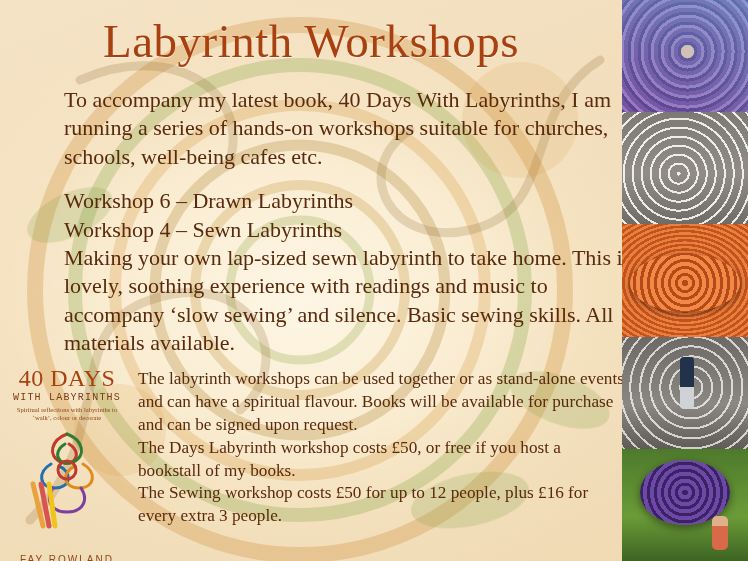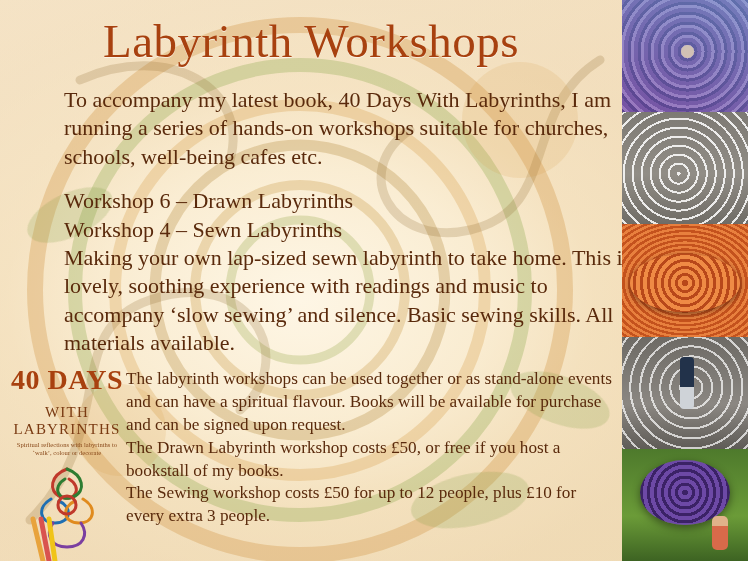--- a/index.html
+++ b/index.html
@@ -139,52 +139,51 @@
     margin-left: 28px;
   }
   .body-text p {
     margin: 0 0 16px 0;
   }
   .body-text p.tight {
     margin-bottom: 0;
   }
   .lower {
     position: absolute;
-    left: 126px;
+    left: 138px;
     top: 368px;
     width: 486px;
     color: #5a2a0c;
     font-size: 17.2px;
     line-height: 1.33;
   }
   .lower p { margin: 0; }
 
   
   .book-block {
     position: absolute;
     left: 10px;
     top: 366px;
     width: 114px;
     height: 190px;
     text-align: center;
   }
   .book-title {
     font-family: "Liberation Serif", serif;
     color: #a8410f;
-    font-size: 28px;
+    font-size: 24px;
     letter-spacing: 0.5px;
     line-height: 1;
-    font-weight: bold;
   }
   .book-sub {
-    font-family: Liberation Serif, serif;
+    font-family: Liberation Mono, monospace;
     color: #7a3a12;
-    font-size: 15px;
+    font-size: 10px;
     letter-spacing: 1.2px;
-    margin-top: 10px;
+    margin-top: 2px;
   }
   .book-tag {
     font-family: "Liberation Serif", serif;
     color: #8a4a1c;
     font-size: 6.6px;
     line-height: 1.25;
     margin-top: 3px;
   }
   .book-art {
     position: relative;
@@ -238,22 +237,22 @@
       <p>To accompany my latest book, 40 Days With Labyrinths, I am running a series of hands-on workshops suitable for churches, schools, well-being cafes etc.</p>
 
       <p class="tight">Workshop 6 – Drawn Labyrinths</p>
 
       <p class="tight">Workshop 4 – Sewn Labyrinths</p>
       <p>Making your own lap-sized sewn labyrinth to take home. This is a lovely, soothing experience with readings and music to accompany ‘slow sewing’ and silence. Basic sewing skills. All materials available.</p>
     </div>
 
     <div class="lower">
       <p>The labyrinth workshops can be used together or as stand-alone events and can have a spiritual flavour. Books will be available for purchase and can be signed upon request.</p>
-      <p>The Drawn Labyrinth workshop costs £50, or free if you host a bookstall of my books.</p>
-      <p>The Sewing workshop costs £50  for up to 12 people, plus £10 for every extra 3 people.</p>
+      <p>The Days Labyrinth workshop costs £50, or free if you host a bookstall of my books.</p>
+      <p>The Sewing workshop costs £50  for up to 12 people, plus £16 for every extra 3 people.</p>
     </div>
 
     <div class="book-block">
       <div class="book-title">40 DAYS</div>
       <div class="book-sub">WITH LABYRINTHS</div>
       <div class="book-tag">Spiritual reflections with labyrinths to ‘walk’, colour or decorate</div>
 
       <div class="book-art">
         <svg viewBox="0 0 100 108" width="100" height="108">
           <g fill="none" stroke-width="3" stroke-linecap="round">

